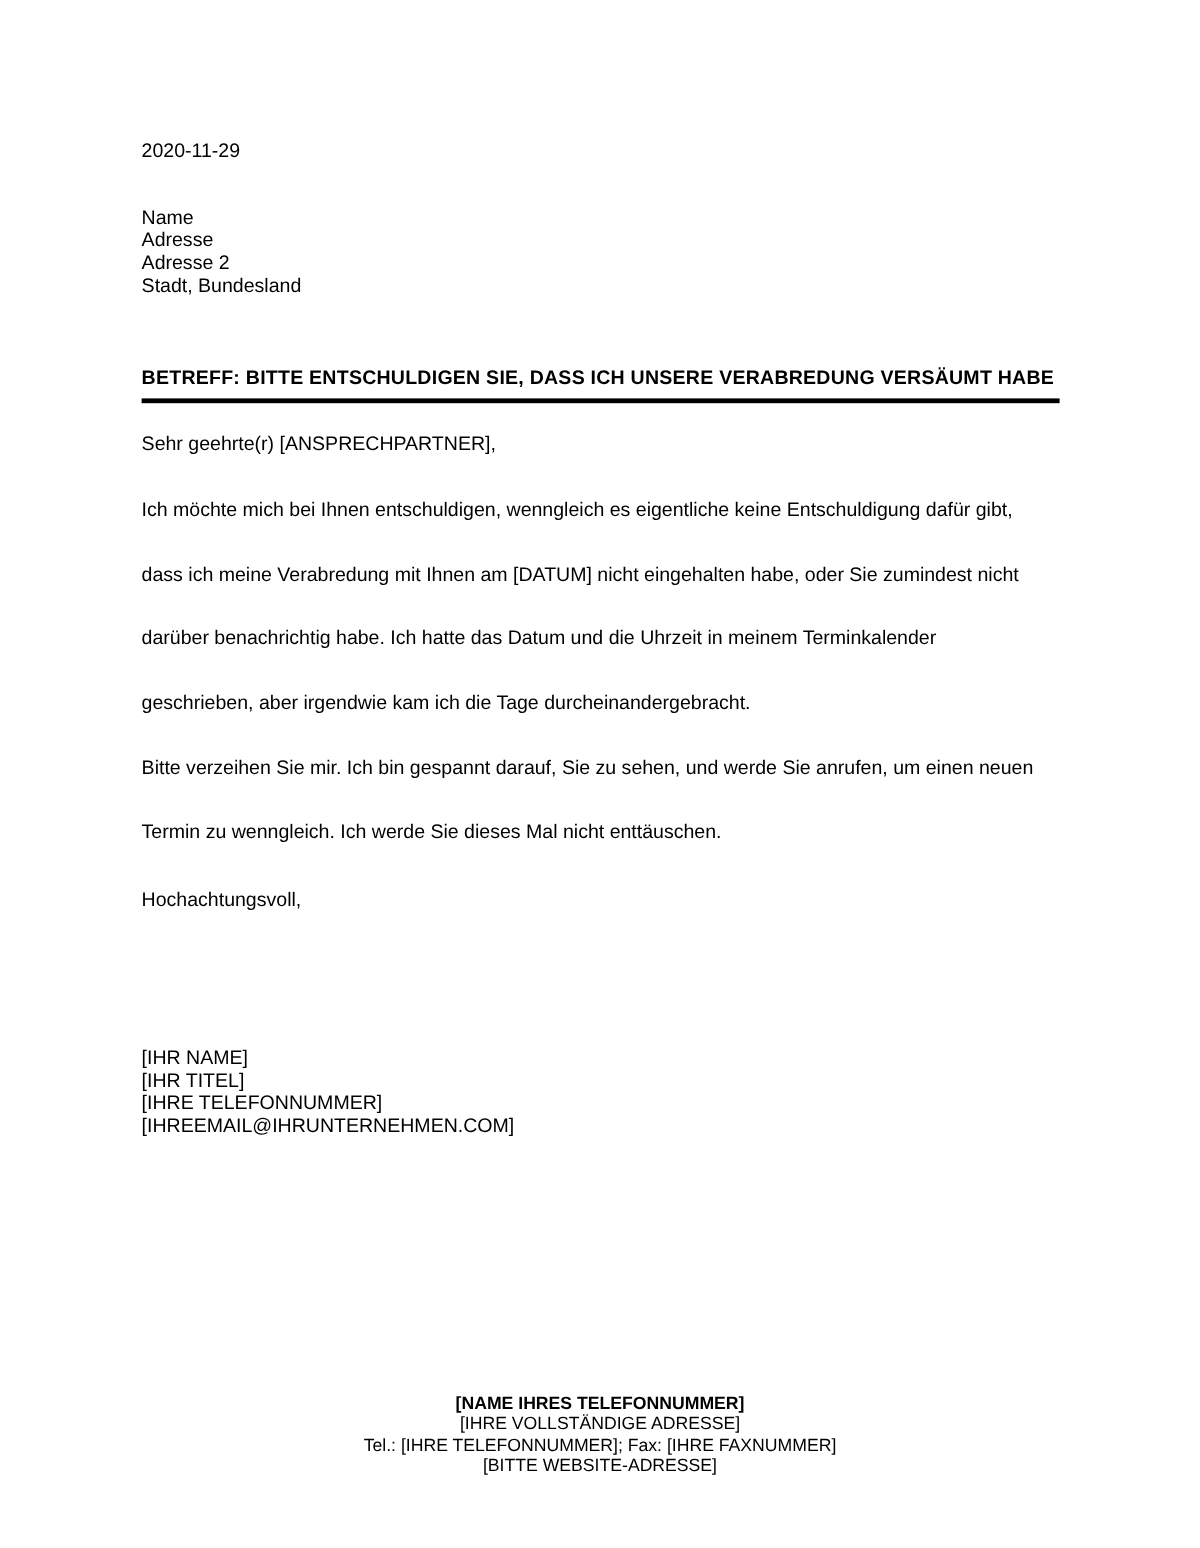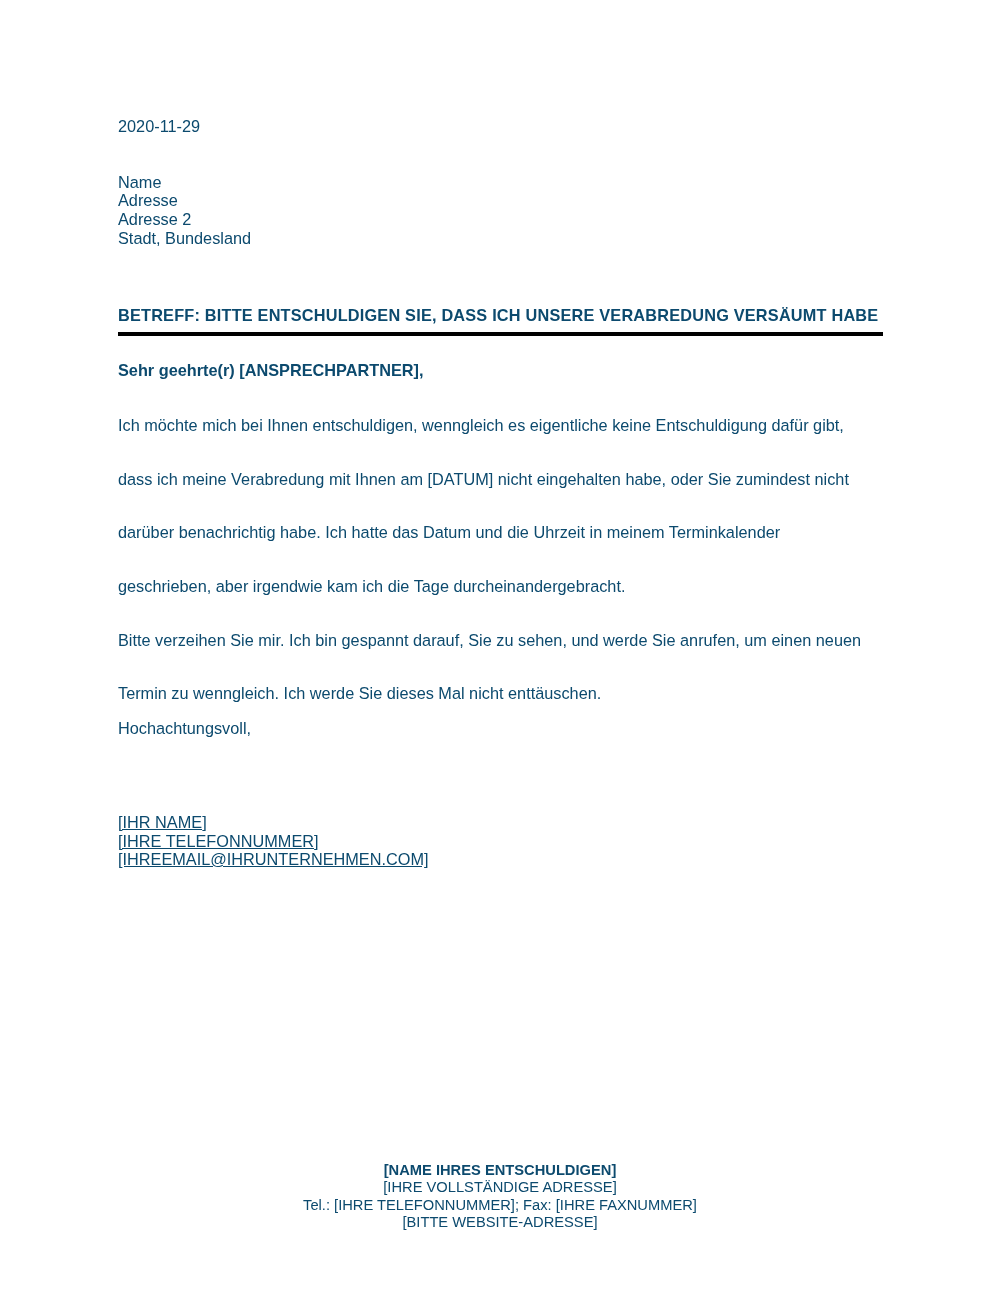--- a/index.html
+++ b/index.html
@@ -6,21 +6,21 @@
     margin: 0;
     padding: 0;
     background: #ffffff;
   }
   .page {
     position: relative;
     width: 1000px;
     height: 1290px;
     background: #ffffff;
     font-family: "Liberation Sans", "DejaVu Sans", sans-serif;
-    color: #0c4a6e;
+    color: #000000;
     font-size: 16.3px;
     line-height: 18.7px;
     overflow: hidden;
   }
   .content {
     position: absolute;
     left: 118px;
     top: 0;
     width: 765px;
   }
@@ -43,38 +43,36 @@
   .subject-rule {
     margin-top: 8px;
     height: 4px;
     width: 765px;
     background: #000000;
     border: none;
   }
   .salutation {
     margin-top: 25px;
     white-space: nowrap;
-    font-weight: bold;
   }
   .paragraph {
     margin: 0;
   }
   .para-1 { margin-top: 36px; }
   .para-2 { margin-top: 19px; }
   .paragraph div {
     white-space: nowrap;
     margin-top: 35px;
   }
   .closing {
-    margin-top: 16px;
+    margin-top: 38px;
     white-space: nowrap;
   }
   .signature-block {
-    margin-top: 75px;
-    text-decoration: underline;
+    margin-top: 113px;
   }
   .signature-block div {
     white-space: nowrap;
   }
   .company-footer {
     position: absolute;
     left: 0;
     top: 1162px;
     width: 1000px;
     text-align: center;
@@ -115,25 +113,26 @@
 
     <div class="paragraph para-2">
       <div>Bitte verzeihen Sie mir. Ich bin gespannt darauf, Sie zu sehen, und werde Sie anrufen, um einen neuen</div>
       <div>Termin zu wenngleich. Ich werde Sie dieses Mal nicht enttäuschen.</div>
     </div>
 
     <div class="closing">Hochachtungsvoll,</div>
 
     <div class="signature-block">
       <div>[IHR NAME]</div>
+      <div>[IHR TITEL]</div>
       <div>[IHRE TELEFONNUMMER]</div>
       <div>[IHREEMAIL@IHRUNTERNEHMEN.COM]</div>
     </div>
 
   </div>
 
   <div class="company-footer">
-    <div class="company-name">[NAME IHRES ENTSCHULDIGEN]</div>
+    <div class="company-name">[NAME IHRES TELEFONNUMMER]</div>
     <div>[IHRE VOLLSTÄNDIGE ADRESSE]</div>
     <div>Tel.: [IHRE TELEFONNUMMER]; Fax: [IHRE FAXNUMMER]</div>
     <div>[BITTE WEBSITE-ADRESSE]</div>
   </div>
 </div>
 
 </body></html>

